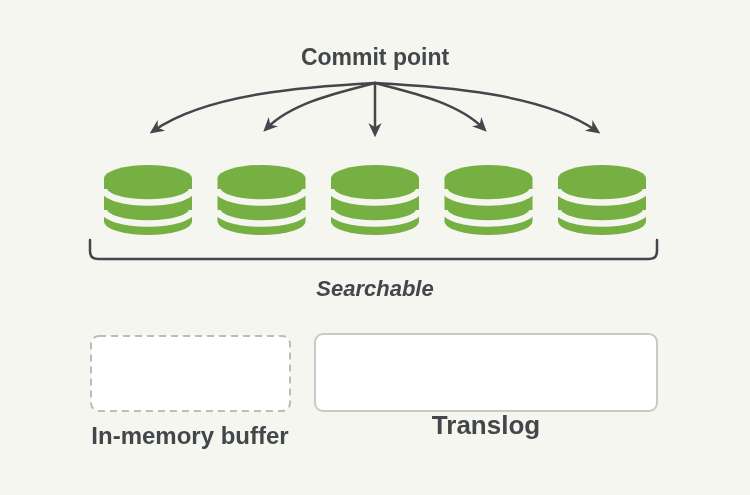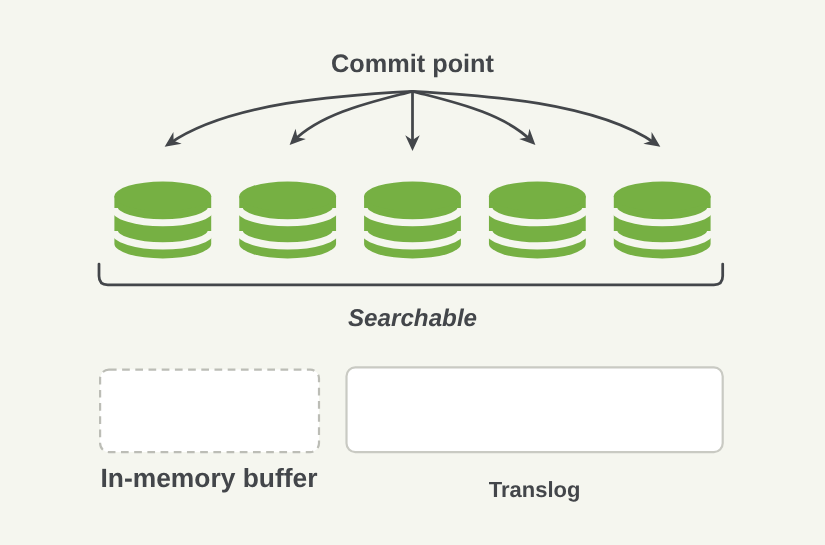--- a/index.html
+++ b/index.html
@@ -28,21 +28,21 @@
     position: absolute;
     color: var(--ink);
     font-weight: 700;
     text-align: center;
     line-height: 1.2;
     white-space: nowrap;
   }
   .title-label   { left: 0; width: 750px; top: 44px;  font-size: 23px; }
   .searchable-label { left: 0; width: 750px; top: 276px; font-size: 22px; font-style: italic; }
   .buffer-label  { left: 40px;  width: 300px; top: 422px; font-size: 24px; }
-  .translog-label{ left: 314px; width: 344px; top: 434px; font-size: 20px; }
+  .translog-label{ left: 314px; width: 344px; top: 410px; font-size: 26px; }
 
   .arrow-path {
     fill: none;
     stroke: var(--ink);
     stroke-width: 2.5;
     stroke-linecap: round;
   }
   .arrow-head { fill: var(--ink); }
   .bracket-path {
     fill: none;

